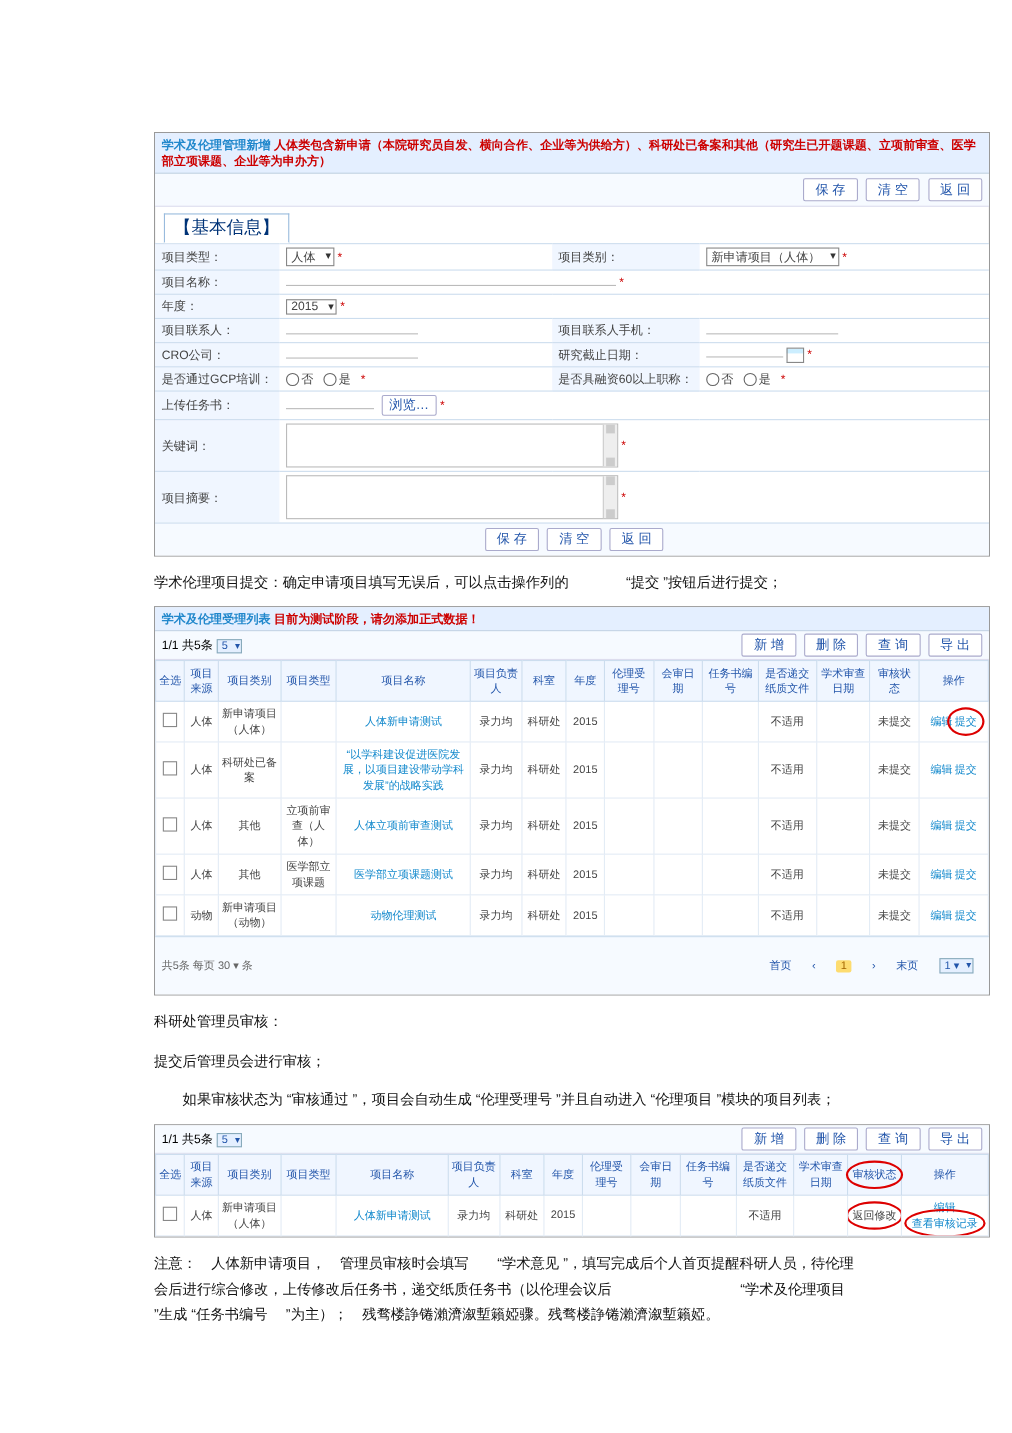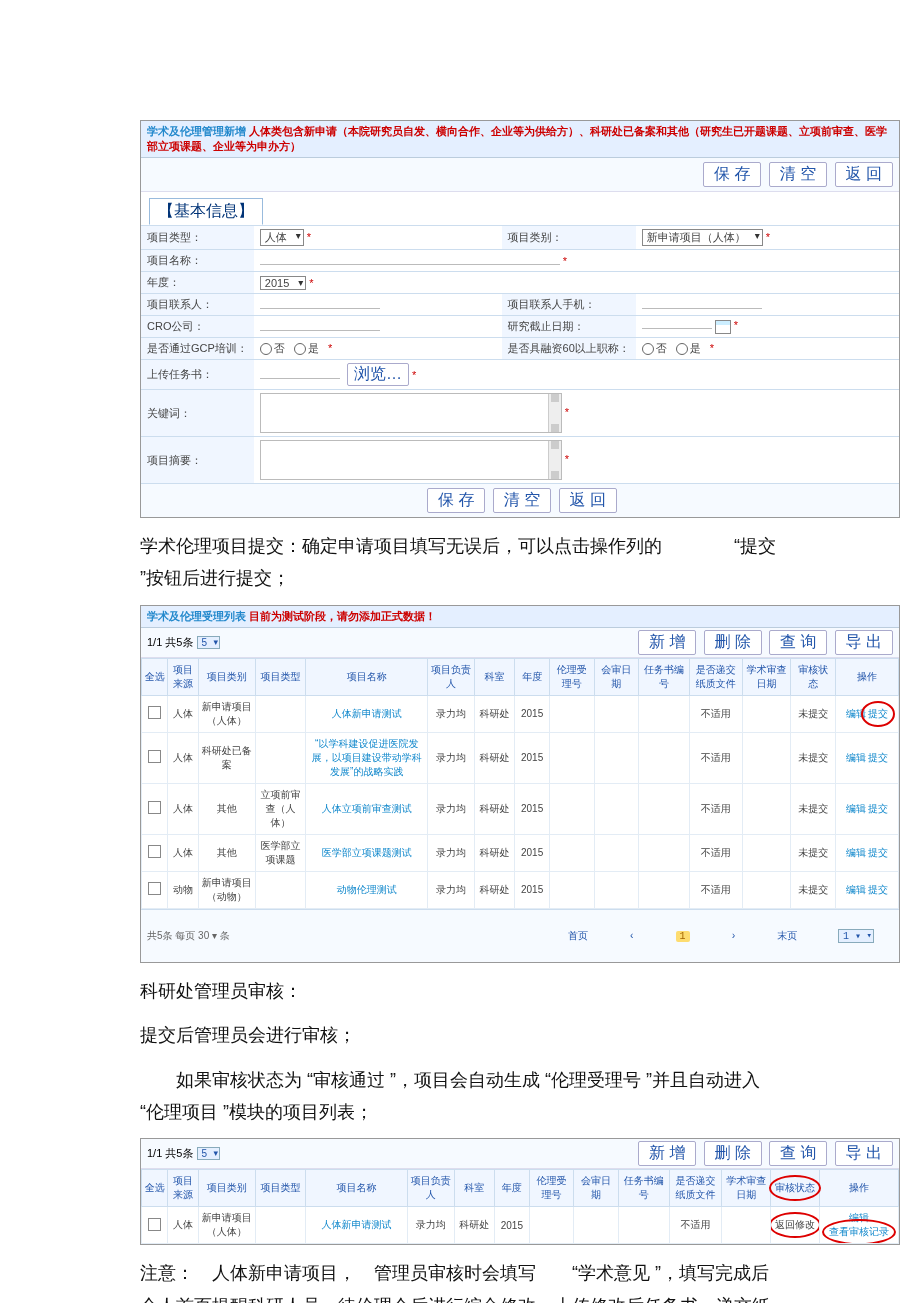--- a/index.html
+++ b/index.html
@@ -29,21 +29,21 @@
     text-align: right;
     border-bottom: 1px solid #dde;
   }
   .btn {
     display: inline-block;
     background: #fff;
     border: 1px solid #aac;
     color: #25a;
     padding: 1px 10px;
     margin-left: 4px;
-    font-size: 16px;
+    font-size: 12px;
     border-radius: 2px;
     cursor: pointer;
   }
   .section-tab {
     margin: 6px 0 0 8px;
     font-size: 16px;
   }
   .section-tab span {
     border: 1px solid #9bd;
     border-bottom: 1px solid #fff;
@@ -129,21 +129,21 @@
   .textarea-box .scroll::before { top: 0; }
   .textarea-box .scroll::after { bottom: 0; }
   .form-footer {
     text-align: center;
     padding: 4px;
     background: #f6faff;
     border-top: 1px solid #cde;
   }
   .doc-text {
     margin: 12px 140px 10px 140px;
-    font-size: 18px;
+    font-size: 13px;
     line-height: 1.8;
     color: #111;
   }
 
   
   .list-wrap {
     margin: 6px 20px 6px 140px;
     border: 1px solid #999;
     font-size: 11px;
   }
@@ -213,21 +213,21 @@
   }
   .list-foot {
     background: #f6faff;
     padding: 19px 6px;
     border-top: 1px solid #cde;
     display: flex;
     justify-content: space-between;
     font-size: 10px;
     color: #666;
   }
-  .pager span { margin: 0 19px; color: #25a; font-family: Liberation Mono, monospace; }
+  .pager span { margin: 0 8px; color: #25a; }
   .pager .cur {
     background: #fddc70;
     color: #a36400;
     padding: 0 4px;
     border-radius: 2px;
   }
   .date-icon {
     display: inline-block;
     width: 14px; height: 12px;
     border: 1px solid #888;

